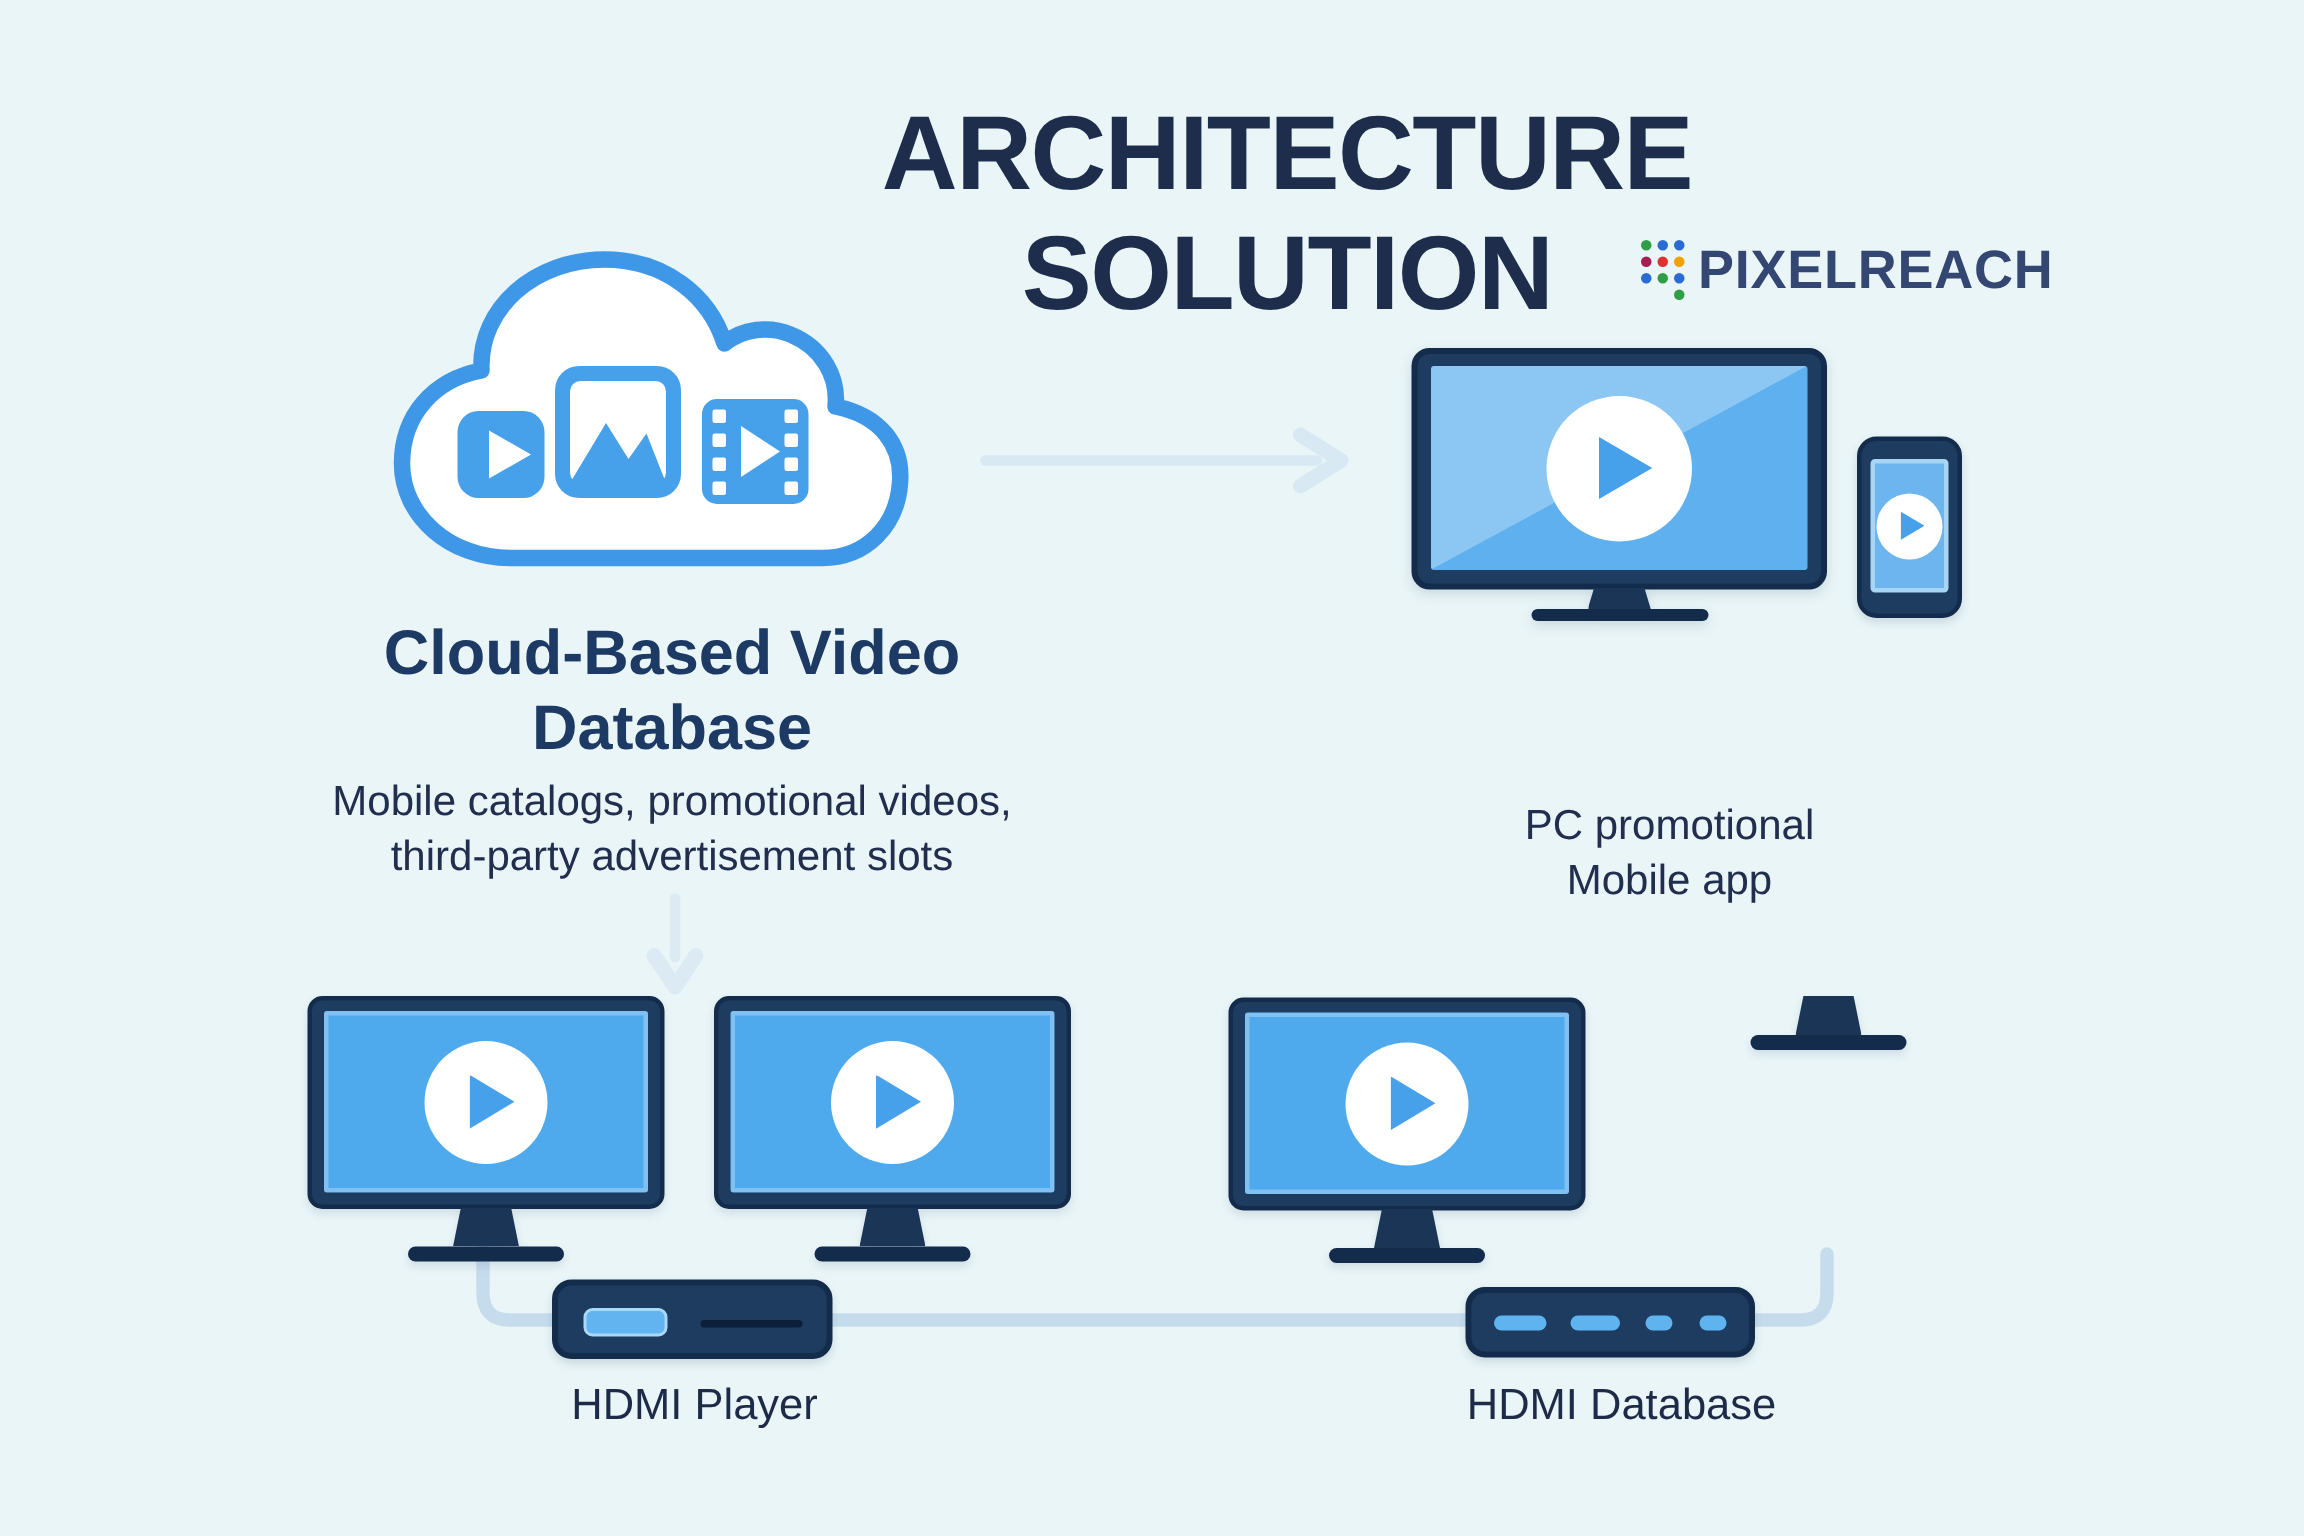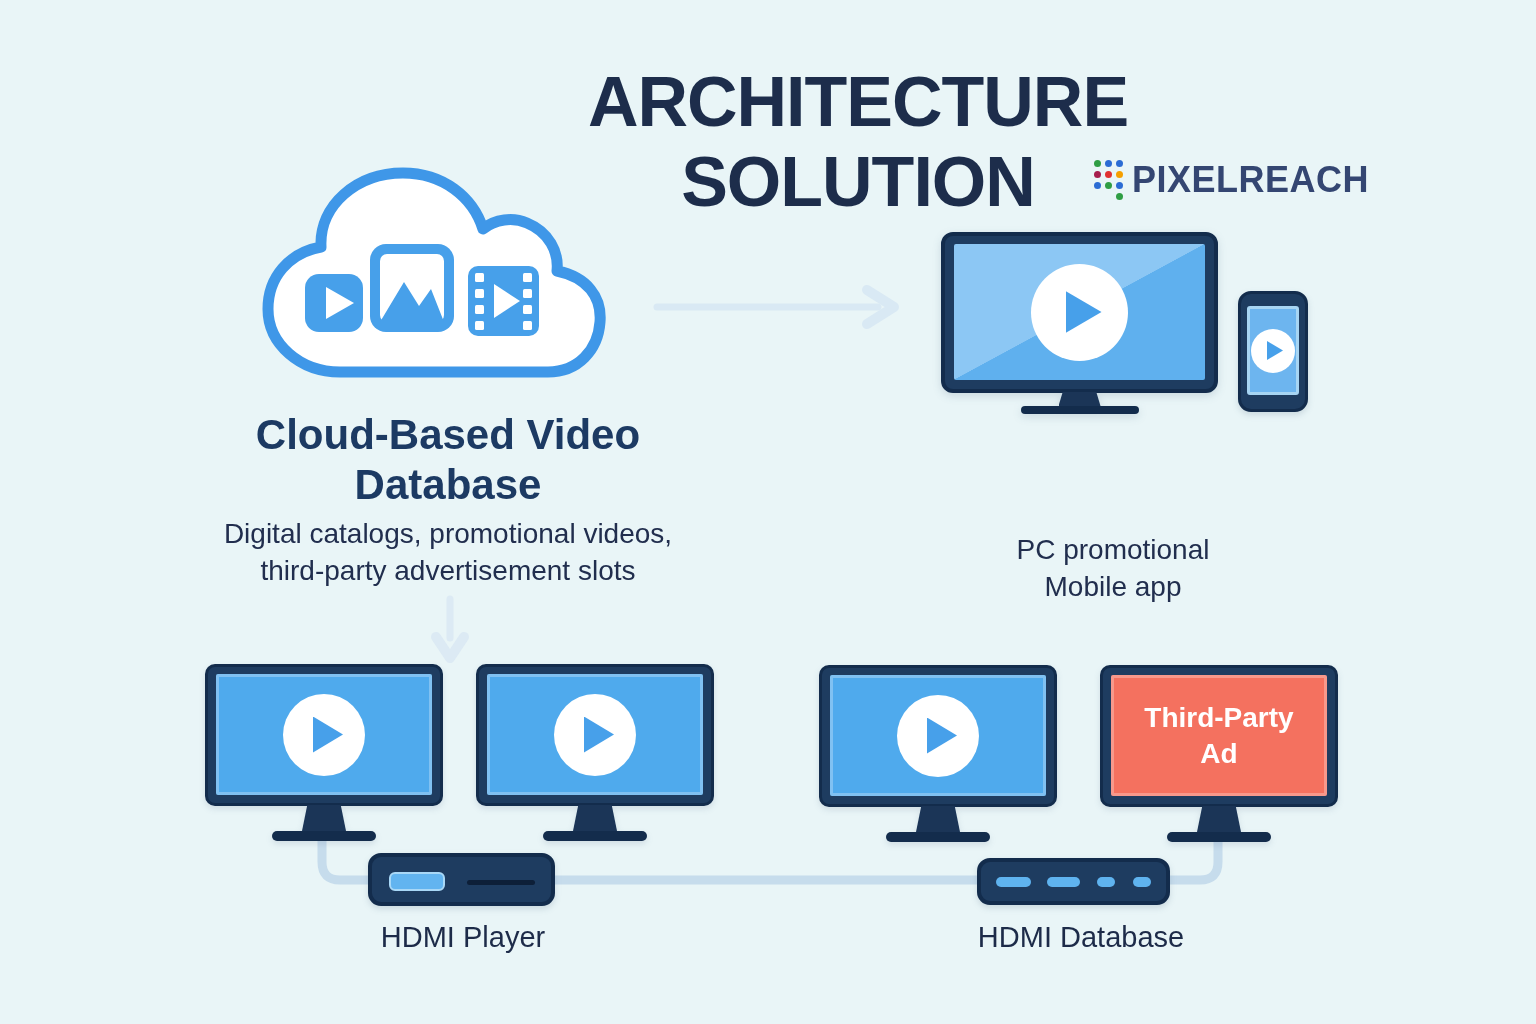--- a/index.html
+++ b/index.html
@@ -143,21 +143,21 @@
         <polygon points="238,118 264,135 238,152"></polygon>
       </g>
     </g>
   </svg>
 
   <div class="block-heading" style="left:148px;top:410px;width:600px">
     <div>Cloud-Based Video</div>
     <div>Database</div>
   </div>
   <div class="block-sub" style="left:148px;top:515px;width:600px">
-    <div>Digital catalogs, promotional videos,</div>
+    <div>Mobile catalogs, promotional videos,</div>
     <div>third-party advertisement slots</div>
   </div>
 
   <div class="big-monitor">
     <div class="big-frame">
       <div class="big-screen">
         <div class="play">
             <span class="tri"></span>
           </div>
       </div>
@@ -208,26 +208,20 @@
         <div class="play">
             <span class="tri"></span>
           </div>
       </div>
     </div>
     <div class="m-neck"></div>
     <div class="m-base"></div>
   </div>
 
   <div class="monitor" style="left:1100px;top:665px">
-    <div class="m-frame">
-      <div class="m-screen ad">
-        <div>Third-Party</div>
-        <div>Ad</div>
-      </div>
-    </div>
     <div class="m-neck"></div>
     <div class="m-base"></div>
   </div>
 
   <div class="hdmi-box player">
     <span class="player-led"></span>
     <span class="player-slot"></span>
   </div>
   <div class="device-label" style="left:313px;top:921px">HDMI Player</div>
 

